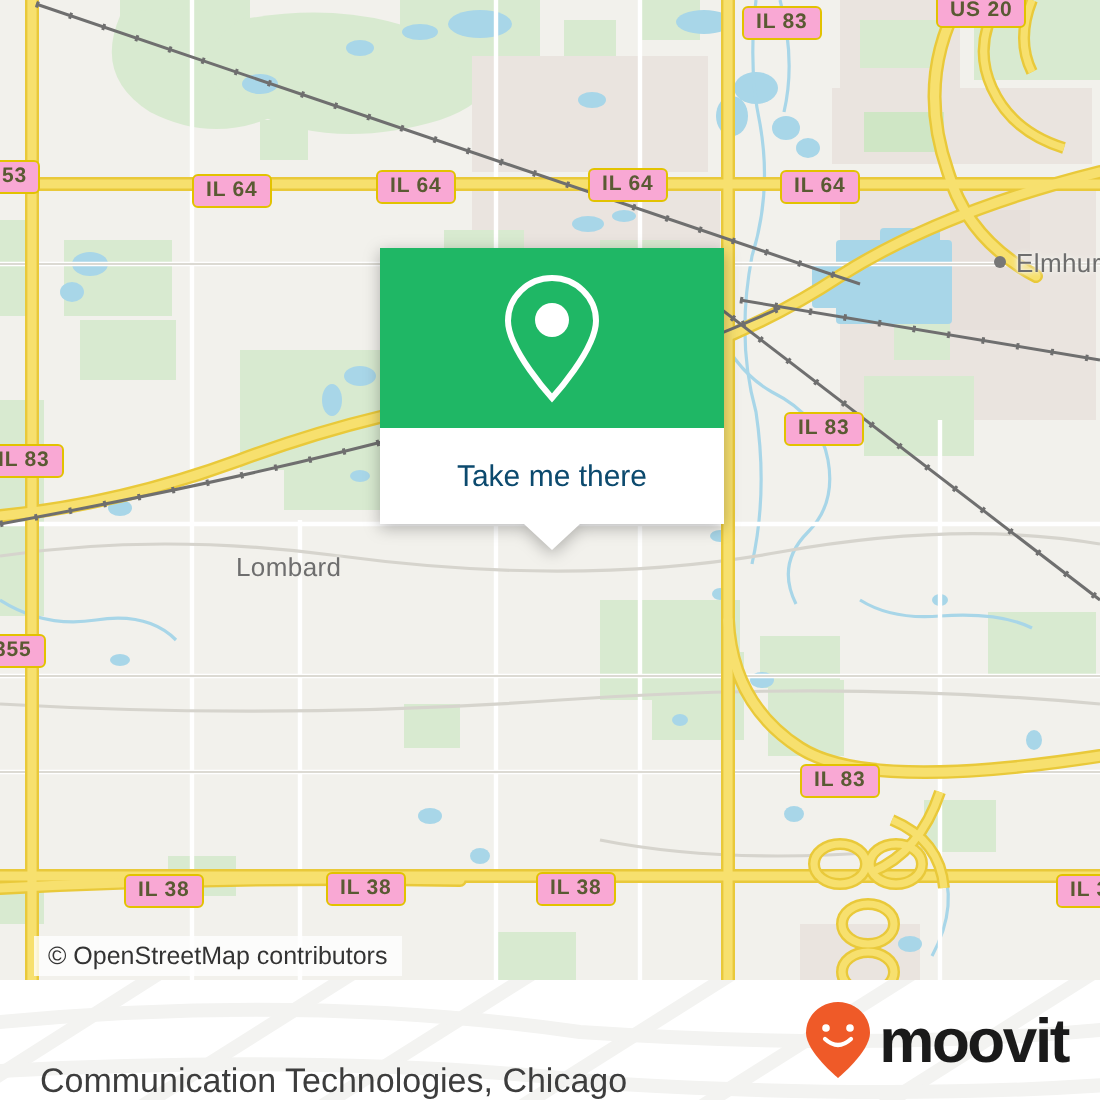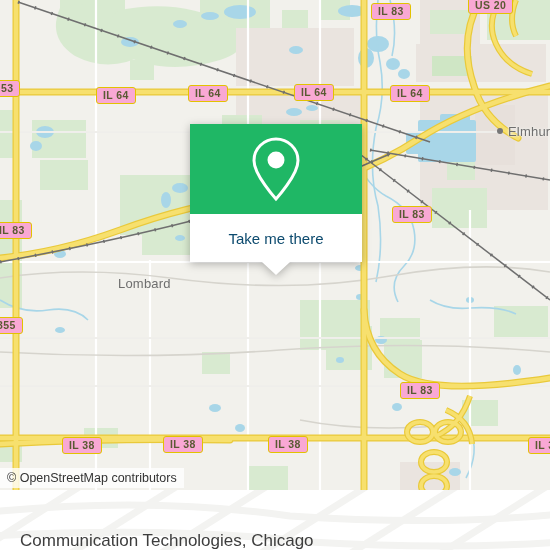--- a/index.html
+++ b/index.html
@@ -82,21 +82,21 @@
     margin-left: -14px;
     width: 0; height: 0;
     border-left: 14px solid transparent;
     border-right: 14px solid transparent;
     border-top: 13px solid #ffffff;
   }
 
   
   #attribution {
     position: absolute;
-    left: 0; top: 468px;
+    left: 17px; top: 468px;
     background: rgba(255,255,255,0.78);
     color: #333333;
     font-size: 12.5px;
     padding: 3px 7px 3px 7px;
     white-space: nowrap;
   }
 
   
   #footer {
     position: absolute;
@@ -354,15 +354,24 @@
         <path d="M60 70 L190 -12"></path>
         <path d="M150 70 L280 -12"></path>
         <path d="M250 70 L380 -12"></path>
         <path d="M340 70 L470 -12"></path>
         <path d="M430 70 L560 -12"></path>
         <path d="M-10 22 q160 -16 300 4 q150 10 270 -2"></path>
         <path d="M-10 46 q180 -10 320 6 q140 8 250 0"></path>
       </g>
     </svg>
     <div id="footer-title">Communication Technologies, Chicago</div>
+    <div id="brand">
+      <svg width="34" height="40" viewBox="0 0 34 40">
+        <path d="M17 1 C8.2 1 1 7.8 1 16.4 C1 26 17 39 17 39 C17 39 33 26 33 16.4 C33 7.8 25.8 1 17 1 Z" fill="#ef5a28"></path>
+        <circle cx="11" cy="14" r="1.9" fill="#ffffff"></circle>
+        <circle cx="23" cy="14" r="1.9" fill="#ffffff"></circle>
+        <path d="M10.5 19.5 q6.5 6 13 0" fill="none" stroke="#ffffff" stroke-width="2.1" stroke-linecap="round"></path>
+      </svg>
+      <span id="brand-word">moovit</span>
+    </div>
   </div>
 
 </div>
 
 </body></html>

